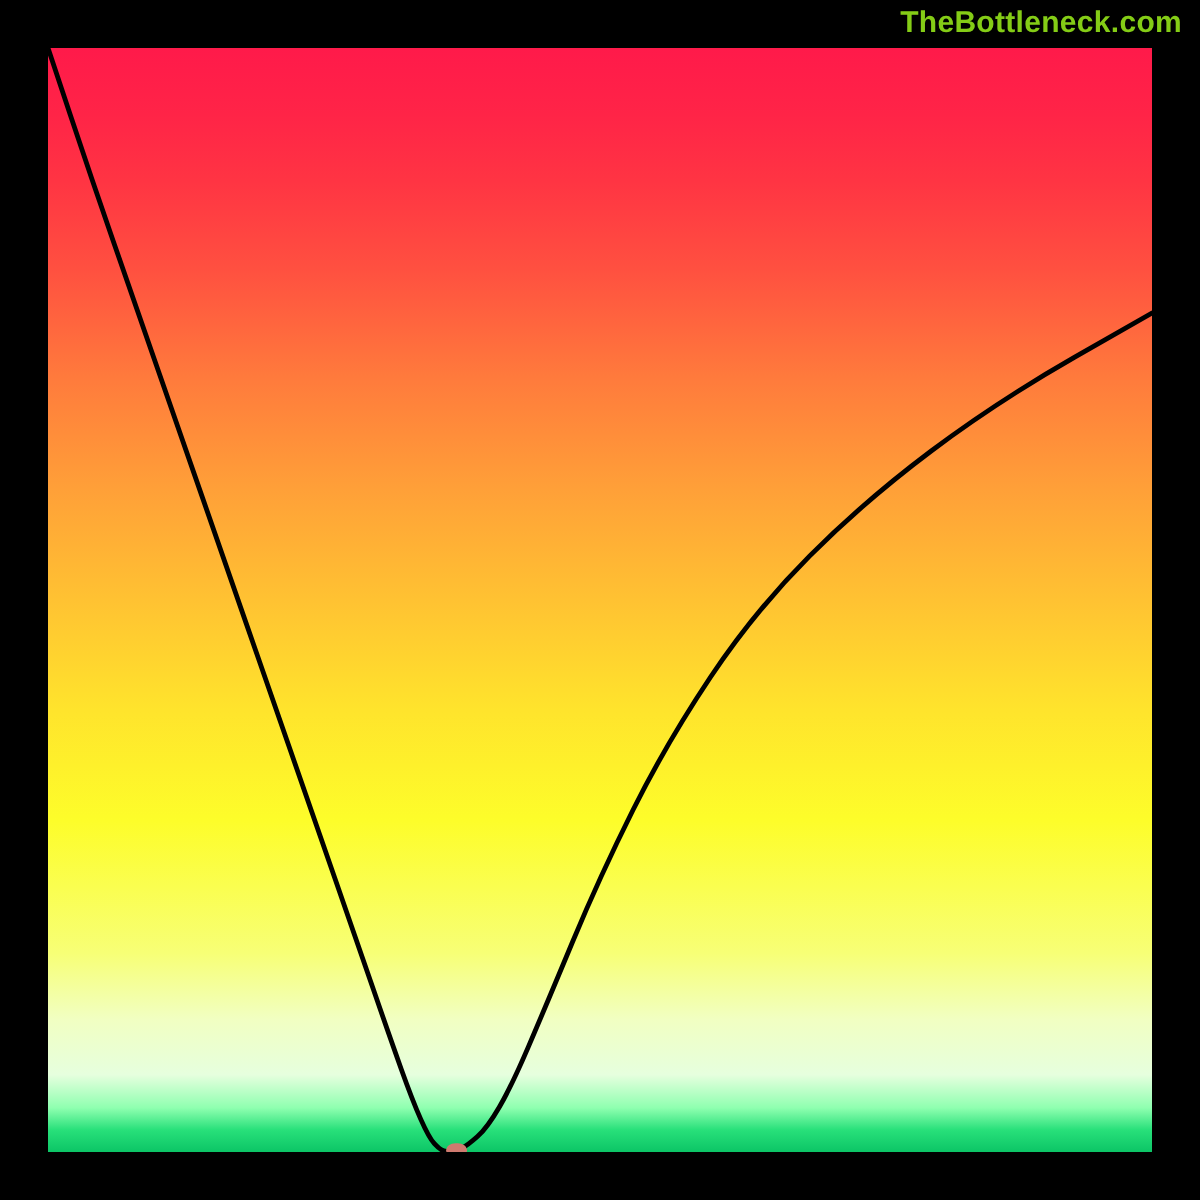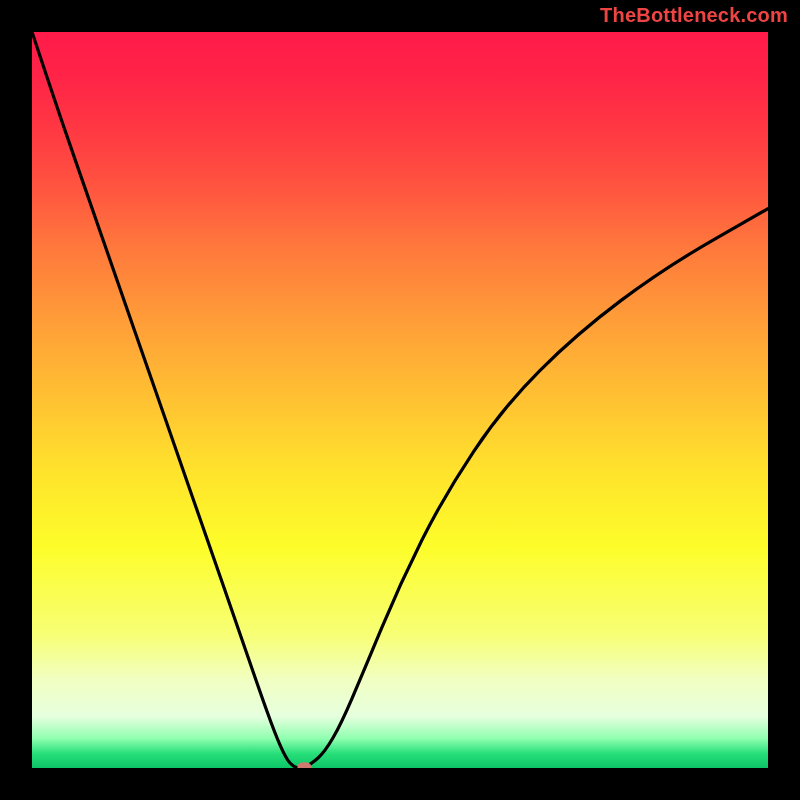--- a/index.html
+++ b/index.html
@@ -50,21 +50,21 @@
   }
   .marker {
     position: absolute;
     border-radius: 50%;
     transform: translate(-50%, -50%);
   }
   .watermark {
     position: absolute;
     top: 4px;
     right: 12px;
-    color: #ef4444;
+    color: #84cc16;
     font-weight: 600;
     letter-spacing: 0.2px;
     font-size: 20px;
     font-family: Arial, Helvetica, sans-serif;
   }
 </style>
 </head>
 <body>
 
 <div class="frame">

